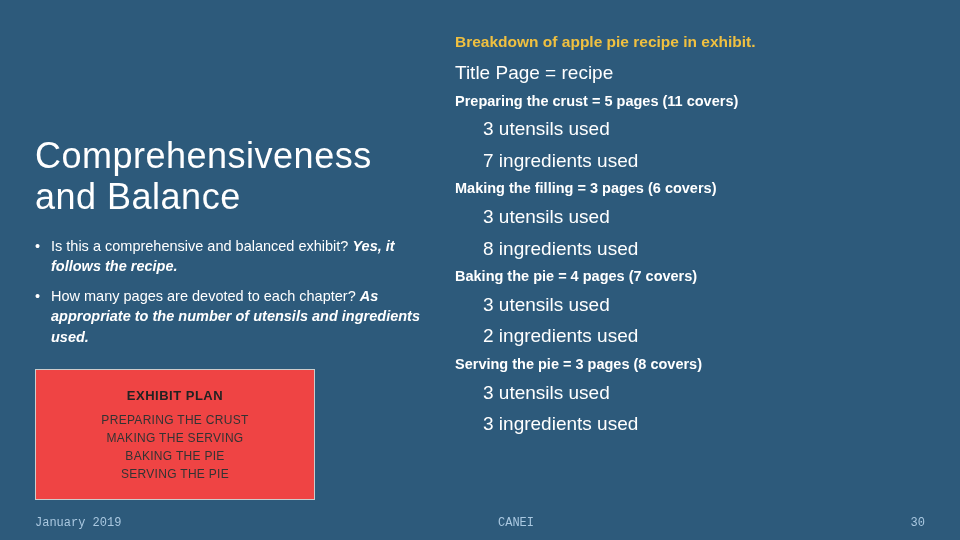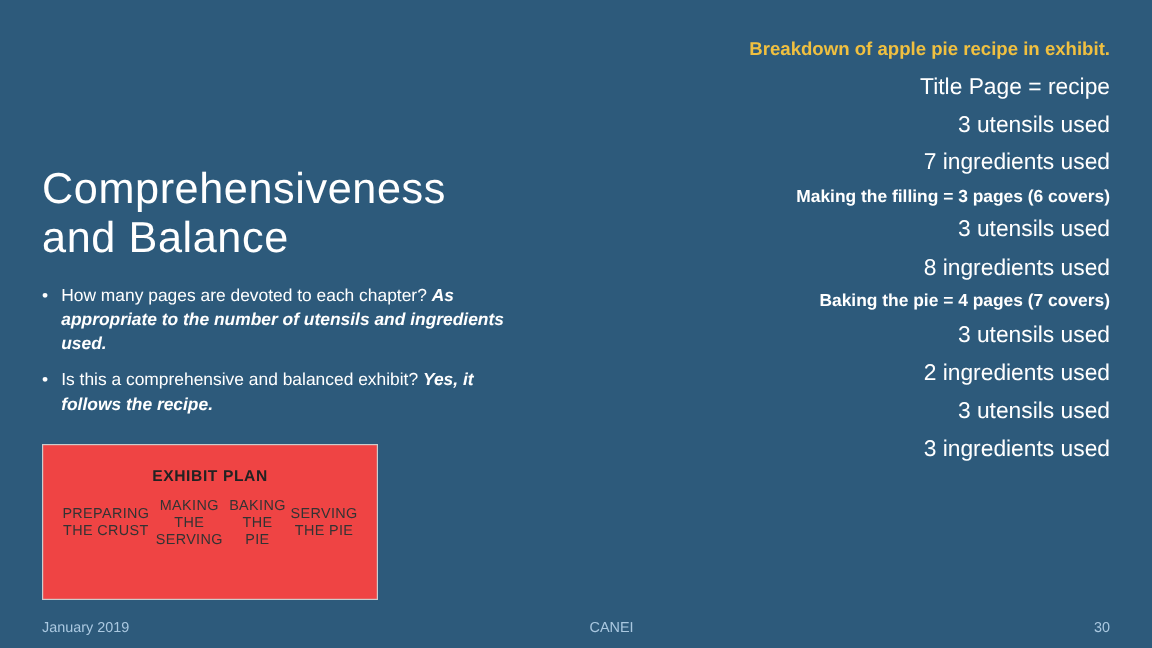--- a/index.html
+++ b/index.html
@@ -89,41 +89,40 @@
       font-size: 13px;
       font-weight: 700;
       color: #222;
       text-align: center;
       margin-bottom: 10px;
       letter-spacing: 0.5px;
     }
 
     .exhibit-items {
       display: flex;
-      flex-direction: row;
+      flex-direction: column;
       align-items: center;
       gap: 4px;
       width: 100%;
     }
 
     .exhibit-item {
       font-size: 12px;
       color: #333;
       text-align: center;
       font-weight: 500;
       letter-spacing: 0.3px;
     }
 
     .right-panel {
       flex: 1;
       display: flex;
       flex-direction: column;
       gap: 3px;
       padding-top: 2px;
-      align-items: flex-end;
     }
 
     .breakdown-title {
       font-size: 15.5px;
       font-weight: 700;
       color: #f0c040;
       margin-bottom: 4px;
       line-height: 1.3;
     }
 
@@ -142,63 +141,66 @@
       padding-left: 28px;
     }
 
     .footer {
       display: flex;
       justify-content: space-between;
       align-items: center;
       padding: 6px 35px 10px 35px;
       font-size: 12px;
       color: #aac8e0;
+      font-family: Liberation Mono, monospace;
     }
   </style>
 </head>
 <body>
 
 <div class="slide">
   <div class="main-content">
 
     <div class="left-panel">
       <h1 class="slide-title">Comprehensiveness and Balance</h1>
 
       <ul class="bullet-list">
         <li>
-          <span>How many pages are devoted to each chapter? </span><span class="italic-bold">As appropriate to the number of utensils and ingredients used.</span>
+          <span>Is this a comprehensive and balanced exhibit? </span><span class="italic-bold">Yes, it follows the recipe.</span>
         </li>
         <li>
-          <span>Is this a comprehensive and balanced exhibit? </span><span class="italic-bold">Yes, it follows the recipe.</span>
+          <span>How many pages are devoted to each chapter? </span><span class="italic-bold">As appropriate to the number of utensils and ingredients used.</span>
         </li>
       </ul>
 
       <div class="exhibit-image">
         <div class="exhibit-title">EXHIBIT PLAN</div>
         <div class="exhibit-items">
           <div class="exhibit-item">PREPARING THE CRUST</div>
           <div class="exhibit-item">MAKING THE SERVING</div>
           <div class="exhibit-item">BAKING THE PIE</div>
           <div class="exhibit-item">SERVING THE PIE</div>
         </div>
       </div>
     </div>
 
     <div class="right-panel">
       <div class="breakdown-title">Breakdown of apple pie recipe in exhibit.</div>
 
       <div class="breakdown-line">Title Page = recipe</div>
+      <div class="breakdown-line bold">Preparing the crust = 5 pages (11 covers)</div>
       <div class="breakdown-line indented">3 utensils used</div>
       <div class="breakdown-line indented">7 ingredients used</div>
       <div class="breakdown-line bold">Making the filling = 3 pages (6 covers)</div>
       <div class="breakdown-line indented">3 utensils used</div>
       <div class="breakdown-line indented">8 ingredients used</div>
       <div class="breakdown-line bold">Baking the pie = 4 pages (7 covers)</div>
       <div class="breakdown-line indented">3 utensils used</div>
       <div class="breakdown-line indented">2 ingredients used</div>
+      <div class="breakdown-line bold">Serving the pie = 3 pages (8 covers)</div>
       <div class="breakdown-line indented">3 utensils used</div>
       <div class="breakdown-line indented">3 ingredients used</div>
     </div>
 
   </div>
 
   <div class="footer">
     <span>January 2019</span>
     <span>CANEI</span>
     <span>30</span>

